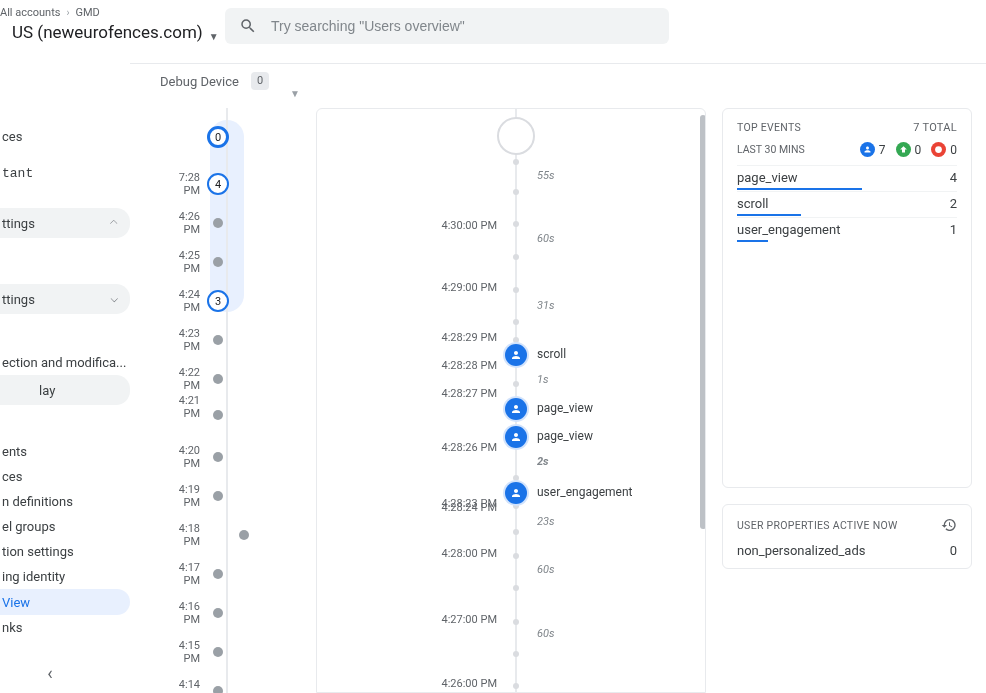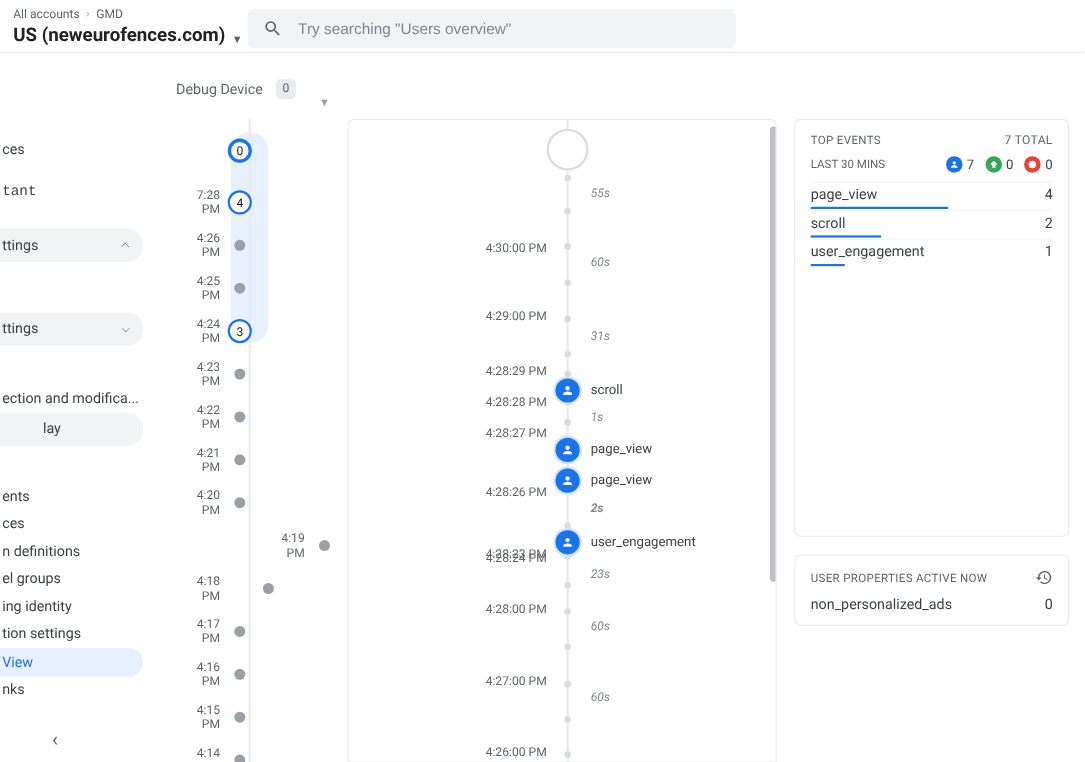--- a/index.html
+++ b/index.html
@@ -1,22 +1,22 @@
 <!DOCTYPE html>
 <html><head>
 <meta charset="utf-8">
 <style>
   * { box-sizing: border-box; margin: 0; padding: 0; }
   body { font-family: Roboto, -apple-system, BlinkMacSystemFont, "Segoe UI", Arial, sans-serif; font-size: 13px; color: #3c4043; background: #fff; width: 986px; height: 693px; overflow: hidden; position: relative; }
 
   
-  .header { position: absolute; top: 0; left: 0; right: 0; height: 48px; background: #fff; border-bottom: 1px solid #e8eaed; display: flex; align-items: flex-start; padding-left: 12px; }
+  .header { position: absolute; top: 0; left: 0; right: 0; height: 64px; background: #fff; border-bottom: 1px solid #e8eaed; display: flex; align-items: flex-start; padding-left: 0; }
   .breadcrumb { display:flex; align-items:center; gap:6px; font-size:11px; color:#5f6368; padding-top:6px; }
   .breadcrumb .chev { font-size:10px; color:#9aa0a6; }
-  .acct-line { position:absolute; left:12px; top:22px; font-size:17px; color:#202124; display:flex; align-items:flex-end; gap:6px;font-weight:bold; }
+  .acct-line { position:absolute; left:12px; top:22px; font-size:17px; color:#202124; display:flex; align-items:flex-end; gap:6px; }
   .acct-line .dd { font-size:10px; color:#5f6368; margin-top:2px;}
   .searchbox { position:absolute; left:225px; top:8px; width:444px; height:36px; background:#f1f3f4; border-radius:6px; display:flex; align-items:center; padding:0 14px; gap:14px; color:#80868b; }
   .searchbox svg { width:18px; height:18px; fill:#5f6368; flex:none; }
   .searchbox input { flex:1; border:none; background:transparent; font-size:14px; color:#5f6368; outline:none; font-style:normal;}
   .searchbox input::placeholder { color:#80868b; }
 
   
   .sidebar { position:absolute; left:0; top:52px; bottom:0; width:130px; background:#fff; padding-top:10px;}
   .pill-top { position:absolute; left:-22px; top:60px; width:56px; height:34px; border-radius:17px; background:#fff; box-shadow:0 1px 3px rgba(60,64,67,.25); display:flex; align-items:center; justify-content:flex-end; padding-right:10px; color:#1a73e8; font-size:14px; }
   .pill-top .dd { font-size:10px; margin-left:4px; color:#5f6368;}
@@ -130,24 +130,24 @@
       <div class="nav-item plain" style="margin-top: 0px;">
         <span>ces</span>
       </div>
       <div class="nav-item plain" style="margin-top: 0px;">
         <span>n definitions</span>
       </div>
       <div class="nav-item plain" style="margin-top: 0px;">
         <span>el groups</span>
       </div>
       <div class="nav-item plain" style="margin-top: 0px;">
+        <span>tion settings</span>
+      </div>
+      <div class="nav-item plain" style="margin-top: 0px;">
         <span>ing identity</span>
-      </div>
-      <div class="nav-item plain" style="margin-top: 0px;">
-        <span>tion settings</span>
       </div>
       <div class="nav-item selected" style="margin-top: 0px;">
         <span>View</span>
       </div>
       <div class="nav-item plain" style="margin-top: 0px;">
         <span>nks</span>
       </div>
     </div>
   <div class="sidebar-footer">
     <span>‹</span>
@@ -185,29 +185,29 @@
         <span class="min-ring">3</span>
       </div>
       <div class="min-item" style="top: 219px;">
         <span class="lbl">4:23 PM</span>
         <span class="min-dot"></span>
       </div>
       <div class="min-item" style="top: 258px;">
         <span class="lbl">4:22 PM</span>
         <span class="min-dot"></span>
       </div>
-      <div class="min-item" style="top: 297px;">
+      <div class="min-item" style="top: 286px; align-items: flex-end;">
         <span class="lbl">4:21 PM</span>
         <span class="min-dot"></span>
       </div>
       <div class="min-item" style="top: 336px;">
         <span class="lbl">4:20 PM</span>
         <span class="min-dot"></span>
       </div>
-      <div class="min-item" style="top: 375px; justify-content: flex-end;">
+      <div class="min-item" style="top: 375px;">
         <span class="lbl">4:19 PM</span>
         <span class="min-dot"></span>
       </div>
       <div class="min-item" style="top: 414px; gap: 26px;">
         <span class="lbl">4:18 PM</span>
         <span class="min-dot"></span>
       </div>
       <div class="min-item" style="top: 453px;">
         <span class="lbl">4:17 PM</span>
         <span class="min-dot"></span>

